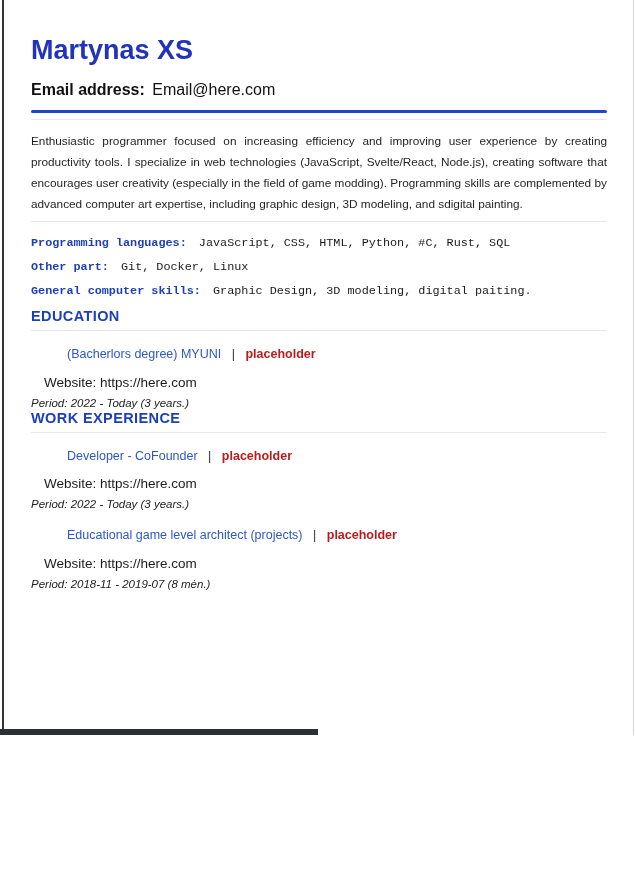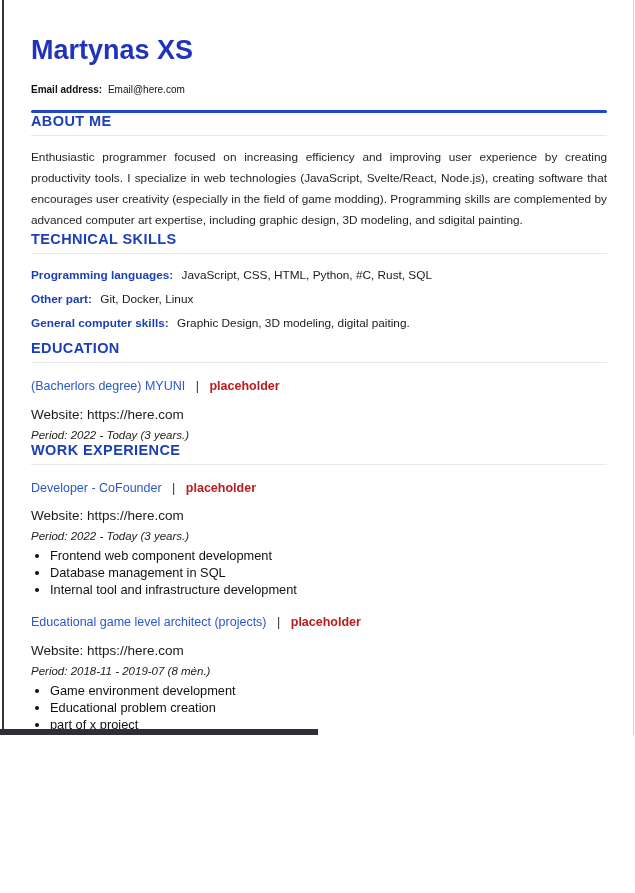--- a/index.html
+++ b/index.html
@@ -31,21 +31,21 @@
   h1.cv-name {
     margin: 37px 0 0 0;
     font-size: 27px;
     line-height: 27px;
     font-weight: bold;
     color: var(--title-blue, #2133bd);
     letter-spacing: 0px;
   }
   .email-line {
     margin: 18px 0 0 0;
-    font-size: 10px;
+    font-size: 16px;
     line-height: 15px;
     color: #111;
   }
   .email-label { font-weight: bold; margin-right: 3px; }
   .blue-rule {
     margin-top: 13px;
     height: 3px;
     background: var(--rule-blue, #2146c8);
     border-radius: 2px;
   }
@@ -71,38 +71,38 @@
     font-size: 11.8px;
     line-height: 21px;
     text-align: justify;
     color: #1f1f1f;
   }
   .skill-row {
     margin: 0 0 9px 0;
     font-size: 11.8px;
     line-height: 15px;
   }
-  .skills-list { margin-top: 14px; }
+  .skills-list { margin-top: 14px; font-family: Liberation Mono, monospace; }
   .skill-label {
     font-weight: bold;
     color: var(--heading-blue, #1c3fb8);
     margin-right: 5px;
   }
   .skill-value { color: #1a1a1a; }
   .entry { margin-top: 16px; }
   .entry-2 { margin-top: 17px; }
   .entry-title-row {
     font-size: 12.5px;
     line-height: 15px;
   }
-  .entry-title { color: var(--entry-blue, #2b57c8); }
+  .entry-title { color: var(--entry-blue, #2b57c8); margin-left: 36px; }
   .entry-sep { color: #333; margin: 0 7px; }
   .entry-company { font-weight: bold; color: #b91c1c; }
   .entry-website {
-    margin: 11px 0 0 0;
+    margin: 11px 0 0 13px;
     font-size: 13.5px;
     line-height: 16px;
     color: #1a1a1a;
   }
   .entry-period {
     margin: 5px 0 0 0;
     font-size: 11.5px;
     line-height: 14px;
     font-style: italic;
     color: #222;
@@ -129,27 +129,25 @@
     <h1 class="cv-name">Martynas XS</h1>
 
     <p class="email-line">
       <span class="email-label">Email address:</span>
       <span class="email-value">Email@here.com</span>
     </p>
 
     <div class="blue-rule"></div>
 
     <section>
-      <h2 class="section-heading h-about">ABOUT ME</h2>
       <div class="hdiv"></div>
       <p class="about-text">Enthusiastic programmer focused on increasing efficiency and improving user experience by creating productivity tools. I specialize in web technologies (JavaScript, Svelte/React, Node.js), creating software that encourages user creativity (especially in the field of game modding). Programming skills are complemented by advanced computer art expertise, including graphic design, 3D modeling, and sdigital painting.</p>
     </section>
 
     <section>
-      <h2 class="section-heading h-skills">TECHNICAL SKILLS</h2>
       <div class="hdiv"></div>
       <div class="skills-list">
         <p class="skill-row">
           <span class="skill-label">Programming languages:</span>
           <span class="skill-value">JavaScript, CSS, HTML, Python, #C, Rust, SQL</span>
         </p>
         <p class="skill-row">
           <span class="skill-label">Other part:</span>
           <span class="skill-value">Git, Docker, Linux</span>
         </p>
@@ -180,40 +178,29 @@
       <div class="hdiv"></div>
 
       <div class="entry">
         <p class="entry-title-row">
           <span class="entry-title">Developer - CoFounder</span>
           <span class="entry-sep">|</span>
           <span class="entry-company">placeholder</span>
         </p>
         <p class="entry-website">Website: https://here.com</p>
         <p class="entry-period">Period: 2022 - Today (3 years.)</p>
-        <ul class="entry-bullets">
-          <li>Frontend web component development</li>
-          <li>Database management in SQL</li>
-          <li>Internal tool and infrastructure development</li>
-        </ul>
       </div>
 
       <div class="entry entry-2">
         <p class="entry-title-row">
           <span class="entry-title">Educational game level architect (projects)</span>
           <span class="entry-sep">|</span>
           <span class="entry-company">placeholder</span>
         </p>
         <p class="entry-website">Website: https://here.com</p>
         <p class="entry-period">Period: 2018-11 - 2019-07 (8 mėn.)</p>
-        <ul class="entry-bullets">
-          <li>Game environment development</li>
-          <li>Educational problem creation</li>
-          <li>part of x project</li>
-          <li>part of y project</li>
-        </ul>
       </div>
     </section>
 
   </div>
 
   <div class="bottom-bar"></div>
 </div>
 
 </body></html>

